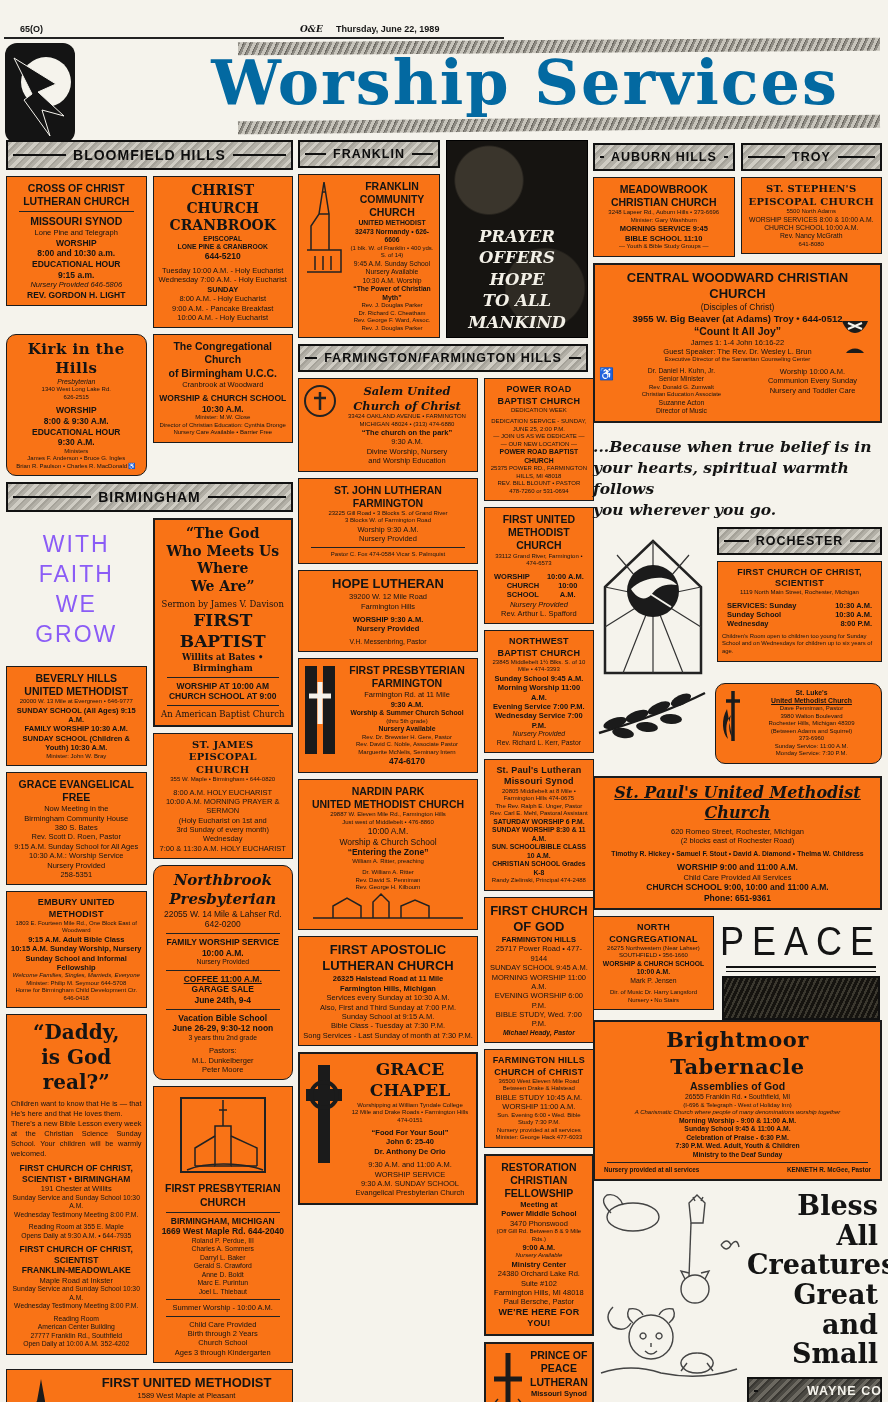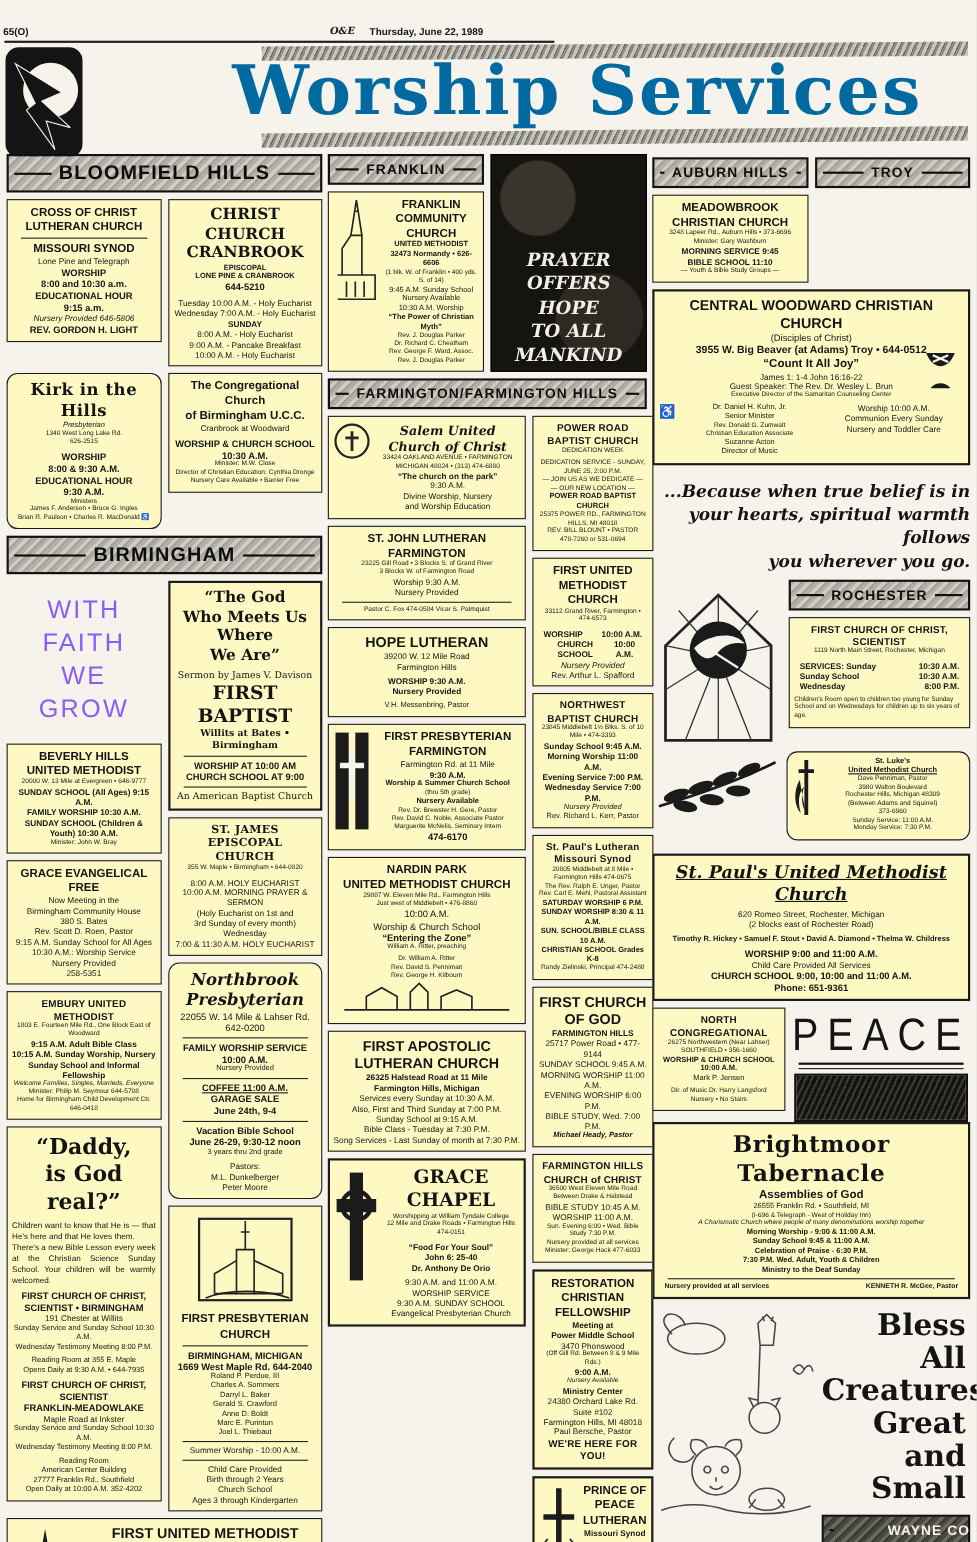--- a/index.html
+++ b/index.html
@@ -1,45 +1,45 @@
 <!DOCTYPE html>
 <html><head>
 <meta charset="utf-8">
 <style>
   html,body{margin:0;padding:0;background:#d8d5cd;}
   .page{position:relative;width:888px;height:1402px;background:#f5f3ec;color:#141414;
         font-family:"Liberation Sans",sans-serif;overflow:hidden;}
   
   .pghead{position:absolute;top:24px;left:0;width:100%;height:16px;font-size:9px;}
-  .pg-edition{position:absolute;left:3px;top:0;font-weight:bold;}
+  .pg-edition{position:absolute;left:20px;top:0;font-weight:bold;}
   .pg-paper{position:absolute;left:300px;top:0;font-weight:bold;font-style:italic;font-family:"DejaVu Serif",serif;}
   .pg-date{position:absolute;left:336px;top:0;font-weight:bold;}
   .pg-rule{position:absolute;left:4px;top:13px;width:500px;border-top:2px solid #222;}
   .mast-band{position:absolute;left:238px;width:642px;height:13px;
      background:repeating-linear-gradient(115deg,#8f8c84 0 2px,#c7c4bb 2px 5px,#6e6b64 5px 6px);}
   .band-top{top:40px;transform:rotate(-.4deg);}
   .band-bot{top:118px;transform:rotate(-.6deg);}
   .mast-title{position:absolute;top:46px;left:170px;width:710px;text-align:center;
      font-family:"DejaVu Serif",serif;font-weight:bold;font-size:62px;letter-spacing:2px;color:#0369a1;}
   .dove-box{position:absolute;left:4px;top:42px;width:72px;height:102px;}
   
   .zoneL{position:absolute;left:6px;top:140px;width:287px;}
   .zoneM{position:absolute;left:298px;top:140px;width:290px;}
   .zoneR{position:absolute;left:593px;top:143px;width:289px;}
   .cols2{display:grid;grid-template-columns:1fr 1fr;gap:6px;align-items:start;}
   
   .banner{display:flex;align-items:center;border:2px solid #111;margin:0 0 6px 0;padding:5px 5px;
      background:repeating-linear-gradient(135deg,#b3b0a7 0 3px,#cfccc3 3px 6px,#a5a299 6px 8px);}
-  .banner .btxt{font-weight:bold;font-size:18px;letter-spacing:1px;padding:0 7px;white-space:nowrap;color:#0d0d0d;}
+  .banner .btxt{font-weight:bold;font-size:14px;letter-spacing:1px;padding:0 7px;white-space:nowrap;color:#0d0d0d;}
   .banner .bline{flex:1;height:2px;background:#111;min-width:4px;}
   .banner.small .btxt{font-size:12.5px;}
   .banner.dark{background:repeating-linear-gradient(135deg,#4a4842 0 3px,#6b6860 3px 6px,#3a3833 6px 8px);}
   .banner.dark .btxt{color:#f5f3ec;margin-left:42px;}
   
-  .box{border:2px solid #1c1c1c;background:#fef9c3;padding:5px 4px;text-align:center;margin-bottom:6px;}
+  .box{border:2px solid #1c1c1c;background:#f97316;padding:5px 4px;text-align:center;margin-bottom:6px;}
   .box.thin{border-width:1.5px;}
   .box.round{border-radius:10px;}
   .L{line-height:1.25;}
   .L-t2{font-size:13px;font-weight:bold;}
   .L-t3{font-size:10.5px;font-weight:bold;}
   .L-t4{font-size:9px;font-weight:bold;letter-spacing:.2px;}
   .L-b{font-size:8.5px;font-weight:bold;}
   .L-nb{font-size:9.5px;font-weight:bold;}
   .L-n{font-size:8.5px;}
   .L-s{font-size:7.5px;}
@@ -624,20 +624,29 @@
     <div class="cols2">
       <div class="box thin">
           <div class="L L-t3">MEADOWBROOK</div>
           <div class="L L-t3">CHRISTIAN CHURCH</div>
           <div class="L L-xx">3248 Lapeer Rd., Auburn Hills • 373-6696</div>
           <div class="L L-xx">Minister: Gary Washburn</div>
           <div class="L L-sb">MORNING SERVICE 9:45</div>
           <div class="L L-sb">BIBLE SCHOOL 11:10</div>
           <div class="L L-xx">— Youth &amp; Bible Study Groups —</div>
         </div>
+      <div class="box thin">
+          <div class="L L-ser3">ST. STEPHEN'S</div>
+          <div class="L L-ser3">EPISCOPAL CHURCH</div>
+          <div class="L L-xx">5500 North Adams</div>
+          <div class="L L-x">WORSHIP SERVICES 8:00 &amp; 10:00 A.M.</div>
+          <div class="L L-x">CHURCH SCHOOL 10:00 A.M.</div>
+          <div class="L L-x">Rev. Nancy McGrath</div>
+          <div class="L L-xx">641-8080</div>
+        </div>
     </div>
     <div class="box" style="position:relative;">
       <div>
           <div class="L L-t2">CENTRAL WOODWARD CHRISTIAN CHURCH</div>
           <div class="L L-n">(Disciples of Christ)</div>
           <div class="L L-nb">3955 W. Big Beaver (at Adams) Troy •  644-0512</div>
           <div class="L L-t3">“Count It All Joy”</div>
           <div class="L L-s">James 1: 1-4    John 16:16-22</div>
           <div class="L L-s">Guest Speaker: The Rev. Dr. Wesley L. Brun</div>
           <div class="L L-xx">Executive Director of the Samaritan Counseling Center</div>
@@ -656,21 +665,21 @@
             <div class="L L-x">Suzanne Acton</div>
             <div class="L L-x">Director of Music</div>
           </div>
         <div class="flex1">
             <div class="L L-s">Worship 10:00 A.M.</div>
             <div class="L L-s">Communion Every Sunday</div>
             <div class="L L-s">Nursery and Toddler Care</div>
           </div>
       </div>
     </div>
-    <div style="padding:8px 0 6px;text-align:right;">
+    <div style="padding:8px 0 6px;text-align:left;">
         <div class="L L-bel">...Because when true belief is in</div>
         <div class="L L-bel">your hearts, spiritual warmth follows</div>
         <div class="L L-bel">you wherever you go.</div>
       </div>
     <div class="flexrow" style="margin-bottom:6px;">
       <svg width="120" height="150" viewBox="0 0 120 150">
         <path d="M12 60 L60 14 L108 60 L108 146 L12 146 Z" fill="none" stroke="#222" stroke-width="2.5"></path>
         <path d="M60 70 L12 60 M60 70 L24 28 M60 70 L60 14 M60 70 L96 28 M60 70 L108 60 M60 70 L108 100 M60 70 L90 146 M60 70 L60 146 M60 70 L30 146 M60 70 L12 100" stroke="#333" stroke-width="1.2" fill="none"></path>
         <circle cx="60" cy="64" r="26" fill="#1b1b1b"></circle>
         <path d="M38 62 C50 50,74 46,84 58 C72 56,64 60,58 68 C52 74,44 72,38 62 Z" fill="#f5f3ec"></path>

